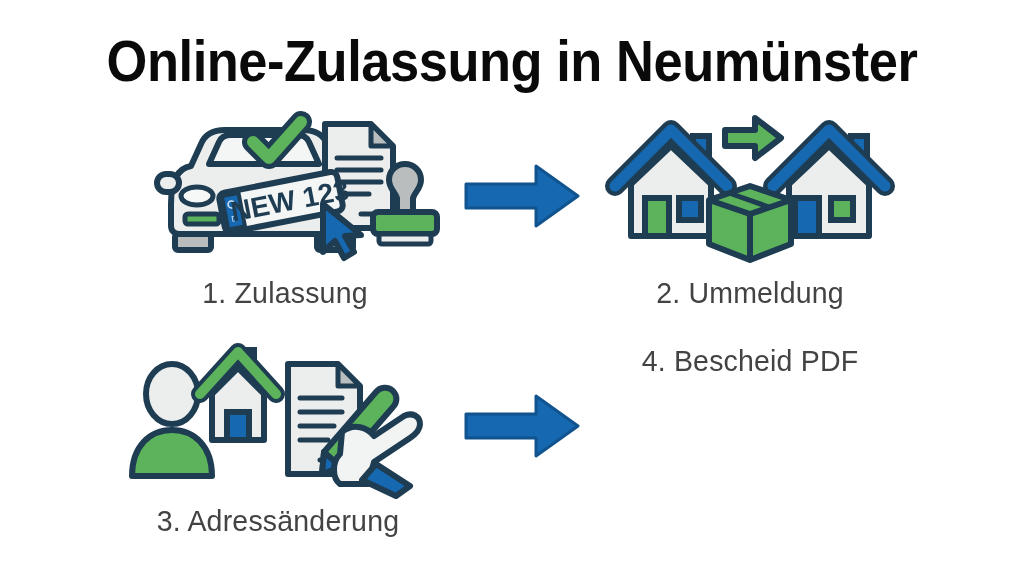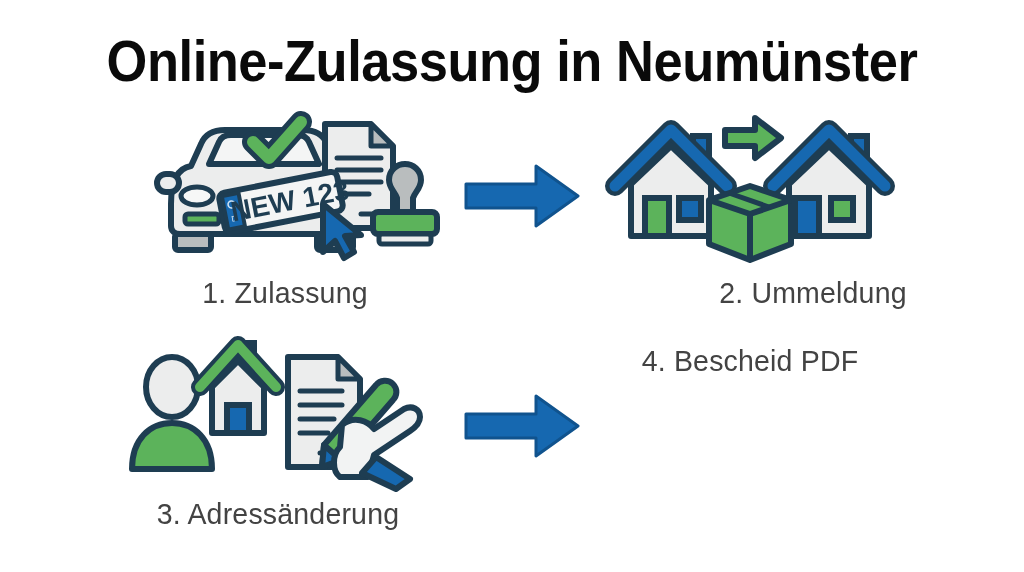--- a/index.html
+++ b/index.html
@@ -42,22 +42,22 @@
     left: 0;
     width: 1024px;
     height: 450px;
   }
   .cell {
     position: absolute;
     width: 330px;
     text-align: center;
   }
   .cell-1 { left: 120px; top: 0px; }
-  .cell-2 { left: 585px; top: 0px; text-align: right; }
-  .cell-3 { left: 113px; top: 221px; }
+  .cell-2 { left: 585px; top: 0px; }
+  .cell-3 { left: 113px; top: 228px; }
   .cell-4 { left: 585px; top: 228px; }
   .art {
     height: 160px;
     display: flex;
     align-items: center;
     justify-content: center;
   }
   .caption {
     font-family: "Liberation Sans Narrow", "Liberation Sans", sans-serif;
     font-size: 30px;

